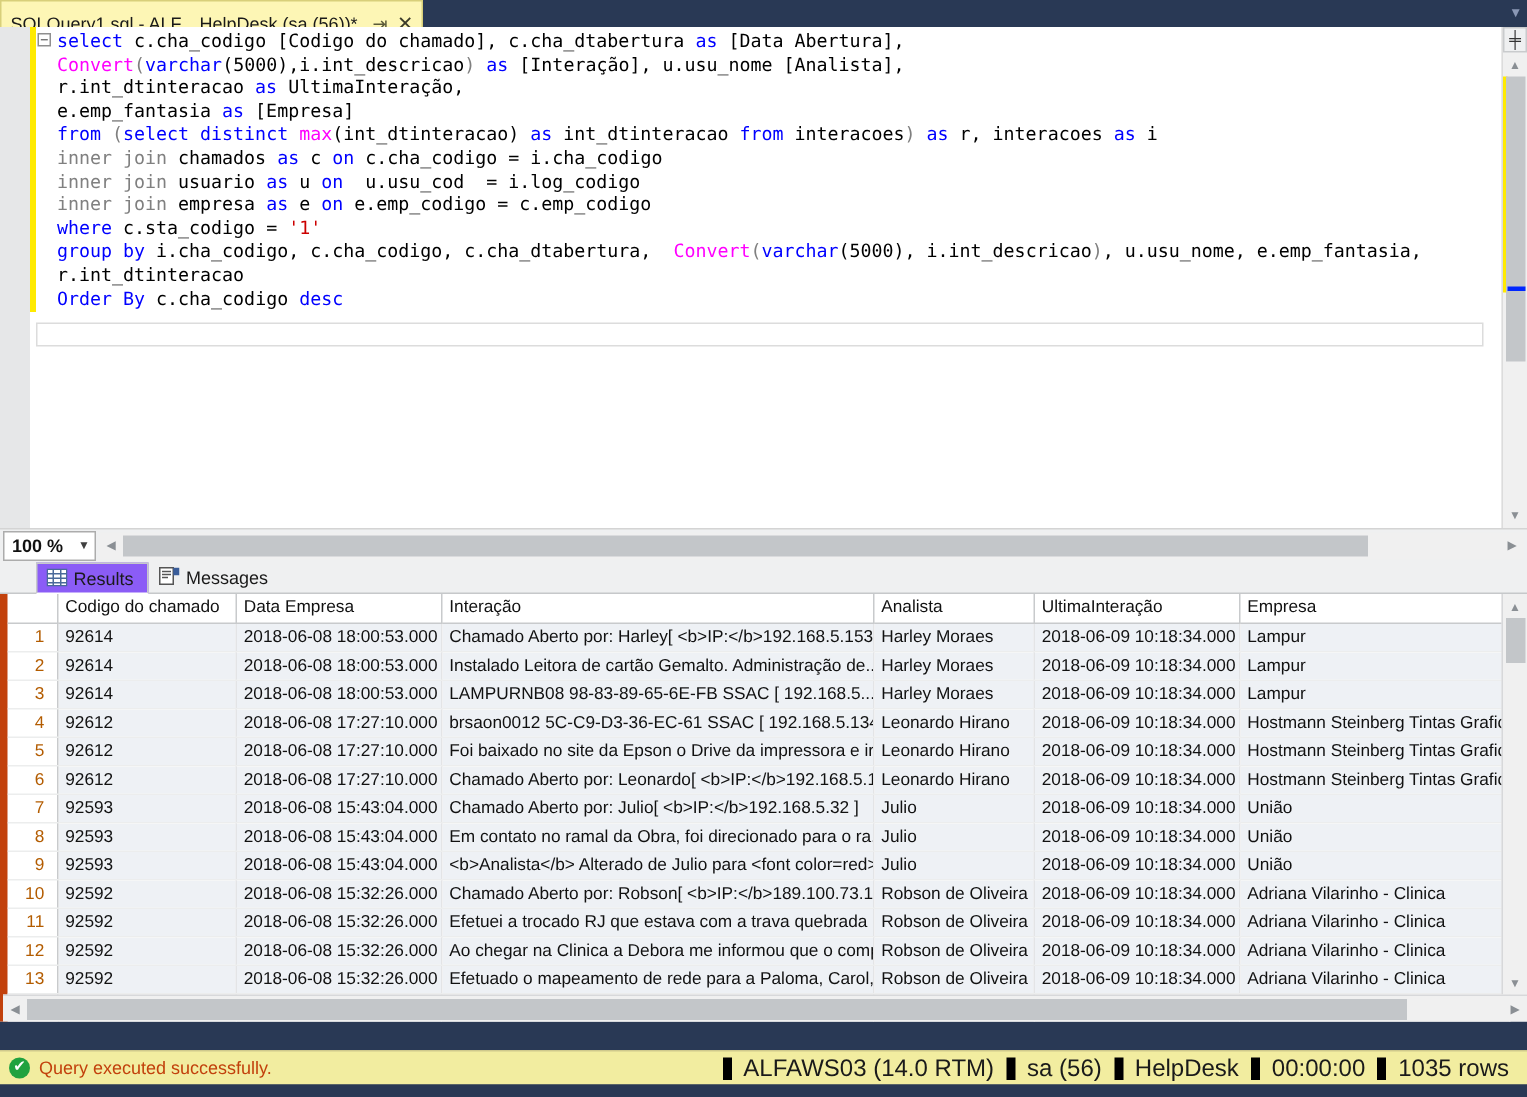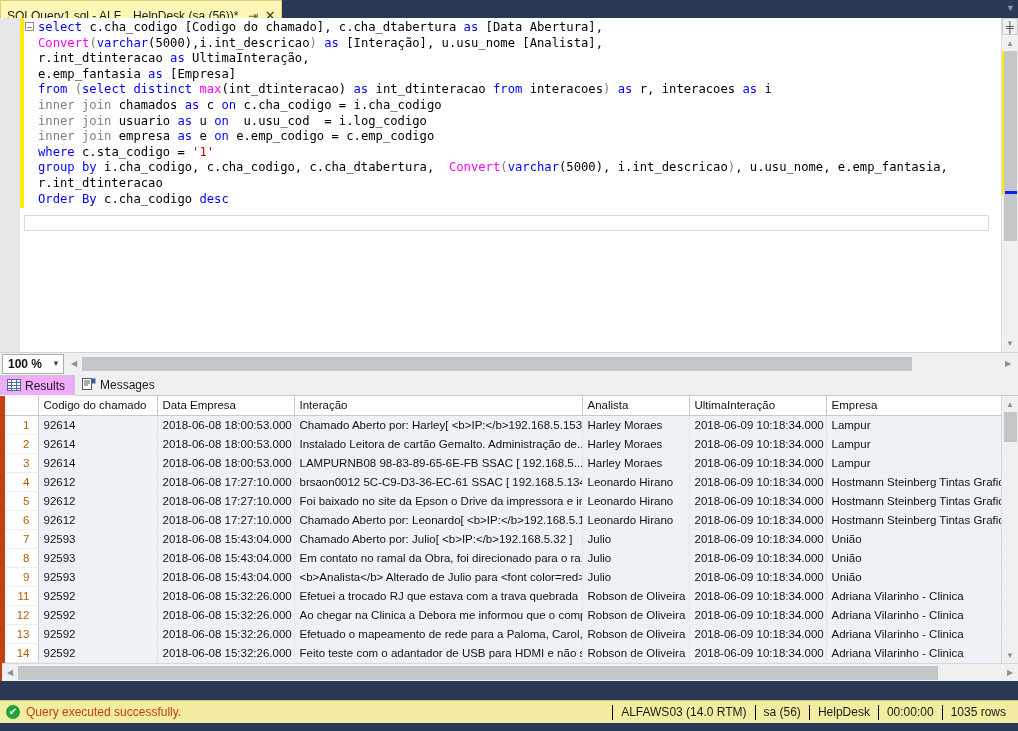--- a/index.html
+++ b/index.html
@@ -160,22 +160,23 @@
     display: flex; align-items: flex-end;
     border-bottom: 1px solid #c6c8ca;
   }
   .res-tab {
     height: 21px; display: flex; align-items: center;
     padding: 0 9px 0 6px; gap: 4px; cursor: pointer;
     font-size: 12px; color: #1a1a1a;
     border: 1px solid transparent;
   }
   .res-tab.active {
-    background: #f0abfc; border: 1px solid #c6c8ca; border-bottom: 1px solid #fff;
+    background: #8b5cf6; border: 1px solid #c6c8ca; border-bottom: 1px solid #fff;
     margin-bottom: -1px;
+    margin-left: 24px;
   }
   .ic-grid, .ic-msg { width: 14px; height: 13px; position: relative; display:inline-block; }
 
   
   .grid-wrap {
     position: absolute; left: 0; top: 396px;
     width: 1018px; height: 285px;
     background: #fff;
     border-left: 5px solid #c2410c;
     overflow: hidden;
@@ -256,22 +257,22 @@
   .status-left { display: flex; align-items: center; gap: 6px; padding-left: 6px; }
   .ok-icon {
     width: 14px; height: 14px; border-radius: 50%;
     background: #20a23f;
     color: #fff; font-size: 10px; line-height: 14px; text-align: center;
     font-family: "DejaVu Sans", sans-serif;
   }
   .status-text { font-size: 12px; color: #c2410c; }
   .status-right { margin-left: auto; display: flex; align-items: center; }
   .status-right .cell {
-    padding: 0 8px; font-size: 12px; color: #1a1a1a;
-    border-left: 1px solid #000000; height: 15px; line-height: 15px;
+    padding: 0 8px; font-size: 16px; color: #1a1a1a;
+    border-left: 6px solid #000000; height: 15px; line-height: 15px;
     white-space: nowrap;
   }
   .status-right .cell:last-child { padding-right: 12px; }
   .bottom-edge {
     position: absolute; left: 0; top: 723px; width: 1018px; height: 8px;
     background: #293955;
   }
 </style>
 </head>
 <body>
@@ -445,20 +446,29 @@
           <tr>
             <td class="rowhdr">9</td>
             <td>92593</td>
             <td>2018-06-08 15:43:04.000</td>
             <td>&lt;b&gt;Analista&lt;/b&gt; Alterado de Julio para &lt;font color=red&gt;...</td>
             <td>Julio</td>
             <td>2018-06-09 10:18:34.000</td>
             <td>União</td>
           </tr>
           <tr>
+            <td class="rowhdr">10</td>
+            <td>92592</td>
+            <td>2018-06-08 15:32:26.000</td>
+            <td>Chamado Aberto por: Robson[ &lt;b&gt;IP:&lt;/b&gt;189.100.73.1</td>
+            <td>Robson de Oliveira</td>
+            <td>2018-06-09 10:18:34.000</td>
+            <td>Adriana Vilarinho - Clinica</td>
+          </tr>
+          <tr>
             <td class="rowhdr">11</td>
             <td>92592</td>
             <td>2018-06-08 15:32:26.000</td>
             <td>Efetuei a trocado RJ que estava com a trava quebrada ...</td>
             <td>Robson de Oliveira</td>
             <td>2018-06-09 10:18:34.000</td>
             <td>Adriana Vilarinho - Clinica</td>
           </tr>
           <tr>
             <td class="rowhdr">12</td>

